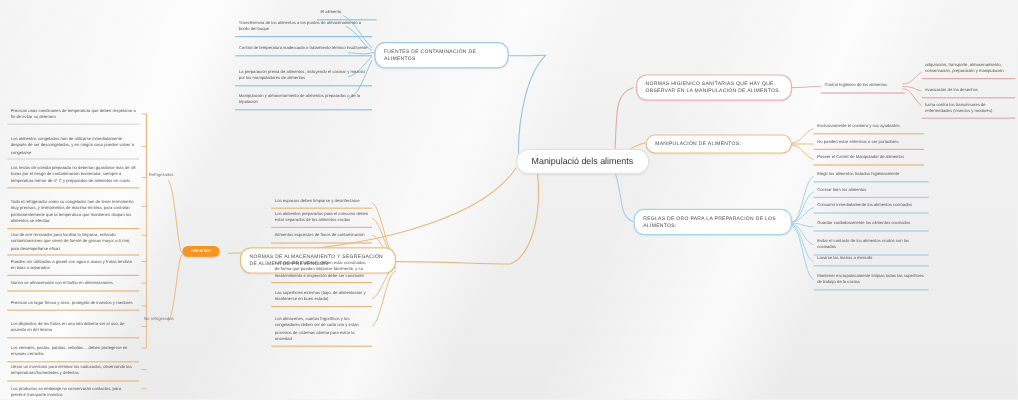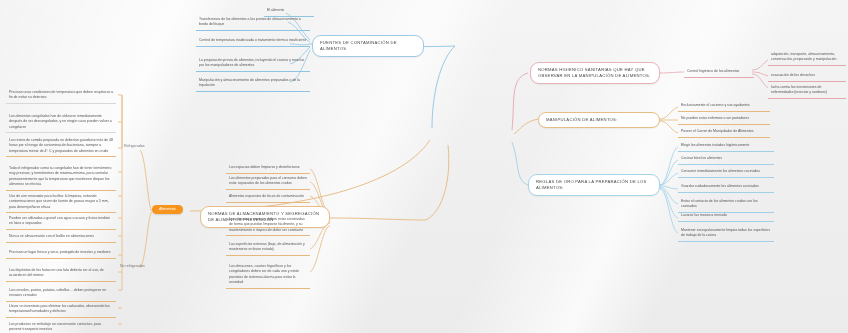--- a/index.html
+++ b/index.html
@@ -139,20 +139,21 @@
         <path d="M122 218 L 118 218"></path>
       <path d="M122 236 L 118 236"></path>
         <path d="M122 255 L 118 255"></path>
       <path d="M122 272 L 118 272"></path>
         <path d="M122 290 L 118 290"></path>
       <path d="M122 308 L 118 308"></path>
         <path d="M122 324 L 118 324"></path>
     </g>
   </svg>
 
+  <div class="node central" style="left:430px;top:124px;">Manipulació dels aliments</div>
 
   <div class="node l1 blue" style="left:312px;top:35px;width:112px;">FUENTES DE CONTAMINACIÓN DE ALIMENTOS</div>
 
   <div class="node leaf b-blue" style="left:264px;top:6px;width:50px;">El alimento</div>
   <div class="node leaf b-blue" style="left:196px;top:15px;width:114px;">Transferencia de los alimentos a los puntos de almacenamiento a bordo del buque</div>
   <div class="node leaf b-blue" style="left:196px;top:36px;width:114px;">Control de temperatura inadecuada o tratamiento térmico insuficiente</div>
   <div class="node leaf b-blue" style="left:196px;top:56px;width:114px;">La preparación previa de alimentos, incluyendo el cocinar y mezclar por los manipuladores de alimentos</div>
   <div class="node leaf b-blue" style="left:196px;top:76px;width:114px;">Manipulación y almacenamiento de alimentos preparados o de la tripulación</div>
 
   <div class="node l1 pink" style="left:530px;top:62px;width:130px;">NORMAS HIGIENICO SANITARIAS QUE HAY QUE OBSERVAR EN LA MANIPULACIÓN DE ALIMENTOS.</div>

